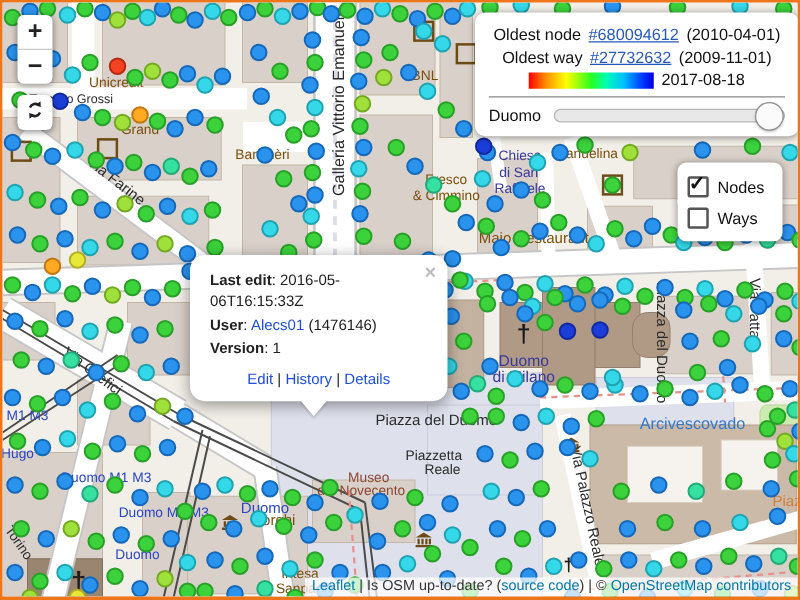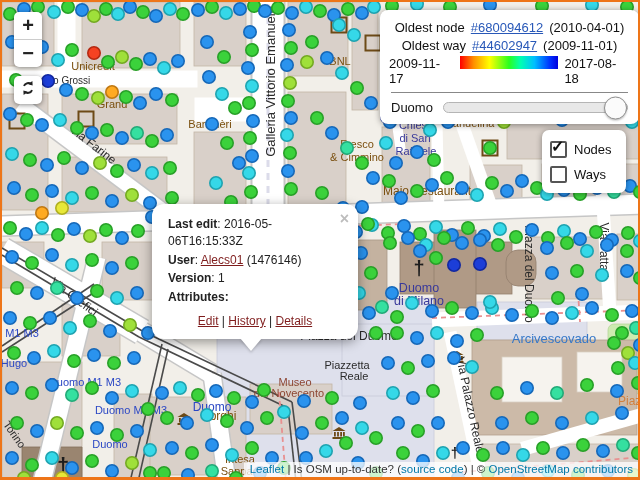--- a/index.html
+++ b/index.html
@@ -20,21 +20,21 @@
   .zoom-ctl{position:absolute;left:12px;top:10px;width:28px;background:#fff;border-radius:5px;
     box-shadow:0 1px 5px rgba(0,0,0,.45);z-index:7;}
   .zoom-btn{width:28px;height:27px;display:flex;align-items:center;justify-content:center;
     font-size:20px;font-weight:bold;color:#222;cursor:pointer;}
   .zoom-btn:first-child{border-bottom:1px solid #ccc;}
   .refresh-ctl{position:absolute;left:12px;top:74px;width:28px;height:28px;background:#fff;border-radius:5px;
     box-shadow:0 1px 5px rgba(0,0,0,.45);z-index:7;display:flex;align-items:center;justify-content:center;cursor:pointer;}
   
   .info-panel{position:absolute;left:378px;top:8px;width:259px;box-sizing:border-box;background:#fff;border-radius:8px;
     box-shadow:0 1px 6px rgba(0,0,0,.4);z-index:6;padding:7px 9px 9px 9px;font-size:13px;color:#111;}
-  .info-row{display:flex;justify-content:center;align-items:flex-start;gap:6px;margin:3px 0;}
+  .info-row{display:flex;justify-content:center;align-items:flex-end;gap:6px;margin:3px 0;}
   .info-panel a{color:#2858b8;text-decoration:underline;cursor:pointer;}
   .grad-bar{display:inline-block;width:100px;height:13px;
     background:linear-gradient(to right,#f00 0%,#ff9000 14%,#ff0 30%,#2aff1e 50%,#00ffb4 62%,#00bfff 76%,#0030ff 92%,#0000dd 100%);}
   .info-hr{border:none;border-top:1px solid #888;margin:6px 2px 7px 2px;}
   .colour-row{display:flex;align-items:center;gap:10px;margin:2px 2px 0 2px;}
   .slider{position:relative;flex:1;height:9px;background:#e8e8e8;border:1px solid #b5b5b5;border-radius:6px;}
   .slider-handle{position:absolute;right:-2px;top:50%;width:21px;height:21px;border-radius:50%;
     background:#fbfbfb;border:1px solid #8f8f8f;transform:translateY(-50%);box-shadow:0 1px 2px rgba(0,0,0,.25);cursor:pointer;}
   
   .layers-panel{position:absolute;left:540px;top:128px;width:84px;box-sizing:border-box;background:#fff;border-radius:7px;
@@ -45,21 +45,21 @@
   .cb.checked::after{content:"✓";position:absolute;left:-1px;top:-6px;font-size:16px;font-weight:bold;color:#111;}
   
   .popup{position:absolute;left:150px;top:202px;width:206px;box-sizing:border-box;background:#fff;border-radius:12px;
     box-shadow:0 3px 12px rgba(0,0,0,.4);z-index:6;padding:12px 16px 11px 16px;font-size:12px;color:#222;}
   .popup-tail{position:absolute;left:88px;top:100%;width:0;height:0;margin-top:-1px;
     border-left:11px solid transparent;border-right:11px solid transparent;border-top:13px solid #fff;
     filter:drop-shadow(0 2px 1px rgba(0,0,0,.15));}
   .popup-close{position:absolute;right:9px;top:6px;font-size:16px;font-weight:bold;color:#bdbdbd;cursor:pointer;}
   .popup-title{text-align:center;font-weight:bold;font-size:13px;margin:2px 0 14px 0;color:#111;}
   .popup p{margin:0 0 1px 0;line-height:1.45;}
-  .popup a{color:#7f1d1d;text-decoration:underline;cursor:pointer;}
+  .popup a{color:#1d4ed8;cursor:pointer;}
   .popup ul{margin:0 0 10px 0;padding-left:24px;}
   .popup li{line-height:1.45;}
   .popup-links{text-align:center;margin-top:8px;}
   
   .attribution{position:absolute;right:0;bottom:0;z-index:5;background:rgba(255,255,255,.75);
     padding:1px 5px 2px 6px;font-size:11.5px;color:#333;white-space:nowrap;}
   .attribution a{color:#0078a8;text-decoration:none;cursor:pointer;}
 </style>
 </head>
 <body>
@@ -670,25 +670,24 @@
   </div>
 
   <div class="info-panel">
     <div class="info-row">
       <span>Oldest node</span>
       <a>#680094612</a>
       <span>(2010-04-01)</span>
     </div>
     <div class="info-row">
       <span>Oldest way</span>
-      <a>#44602947</a>
+      <a>#27732632</a>
       <span>(2009-11-01)</span>
     </div>
     <div class="info-row">
-      <span>2009-11-17</span>
       <span class="grad-bar"></span>
       <span>2017-08-18</span>
     </div>
     <hr class="info-hr">
     <div class="colour-row">
       <span>Duomo</span>
       <span class="slider">
         <span class="slider-handle" style="right: 0%;"></span>
       </span>
     </div>
@@ -703,20 +702,19 @@
       <span class="cb"></span>
       <span>Ways</span>
     </div>
   </div>
 
   <div class="popup">
     <span class="popup-close">×</span>
     <p><b>Last edit</b>: <span>2016-05-06T16:15:33Z</span></p>
     <p><b>User</b>: <a>Alecs01</a> <span>(1476146)</span></p>
     <p><b>Version</b>: <span>1</span></p>
-    <p><b>Attributes:</b></p>
     <div class="popup-links" id="popup-links"><a>Edit</a> | <a>History</a> | <a>Details</a></div>
     <div class="popup-tail"></div>
   </div>
 
   <div class="attribution" id="attribution"><a>Leaflet</a><span> | Is OSM up-to-date? (</span><a>source code</a><span>) | © </span><a>OpenStreetMap contributors</a></div>
 
 </div>
 
 </body></html>

